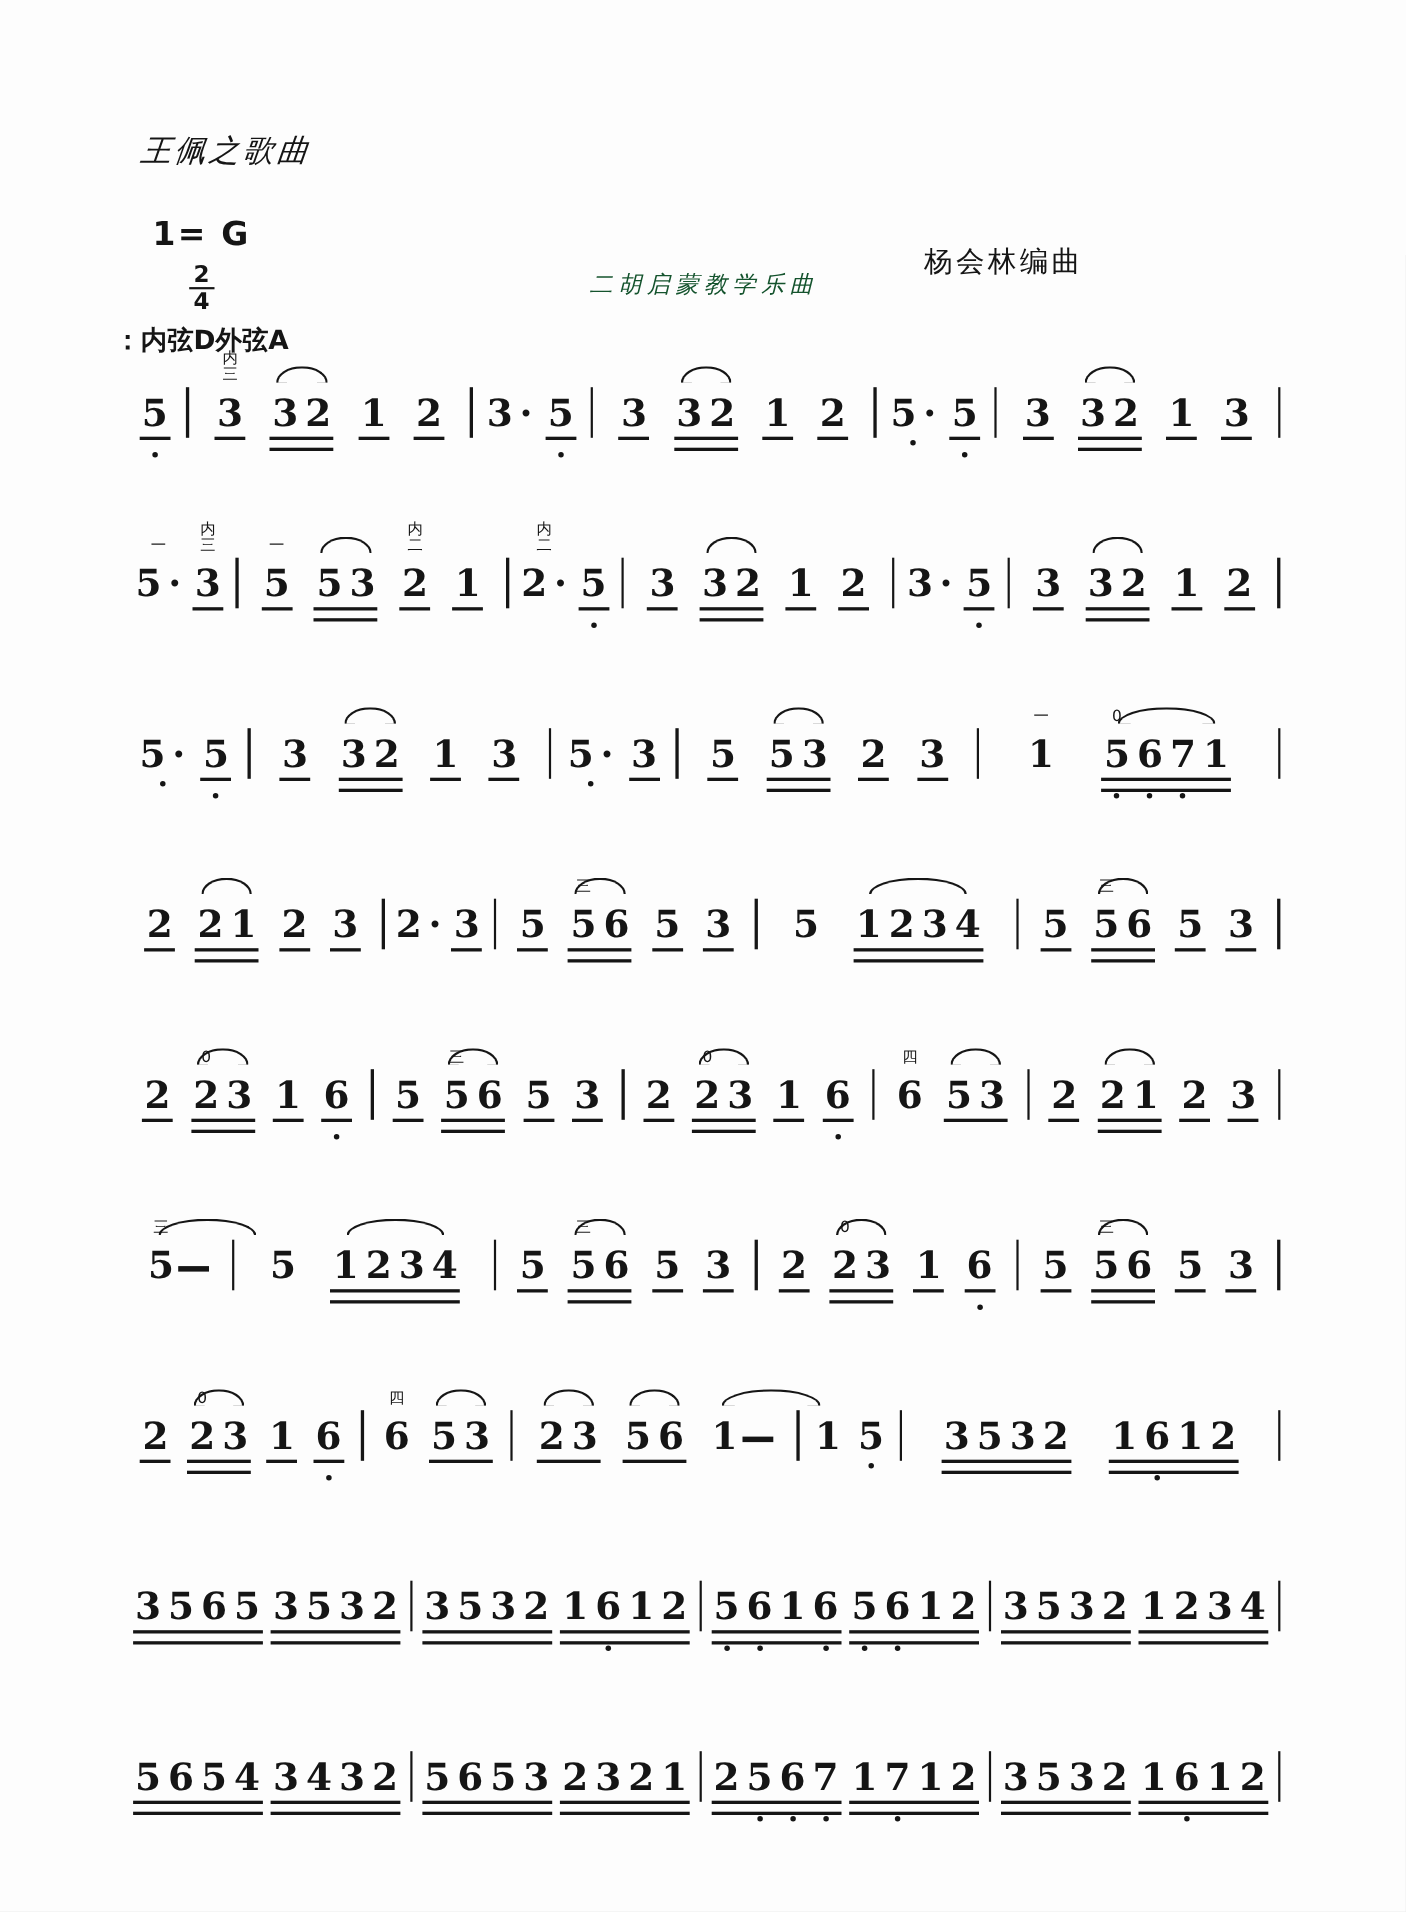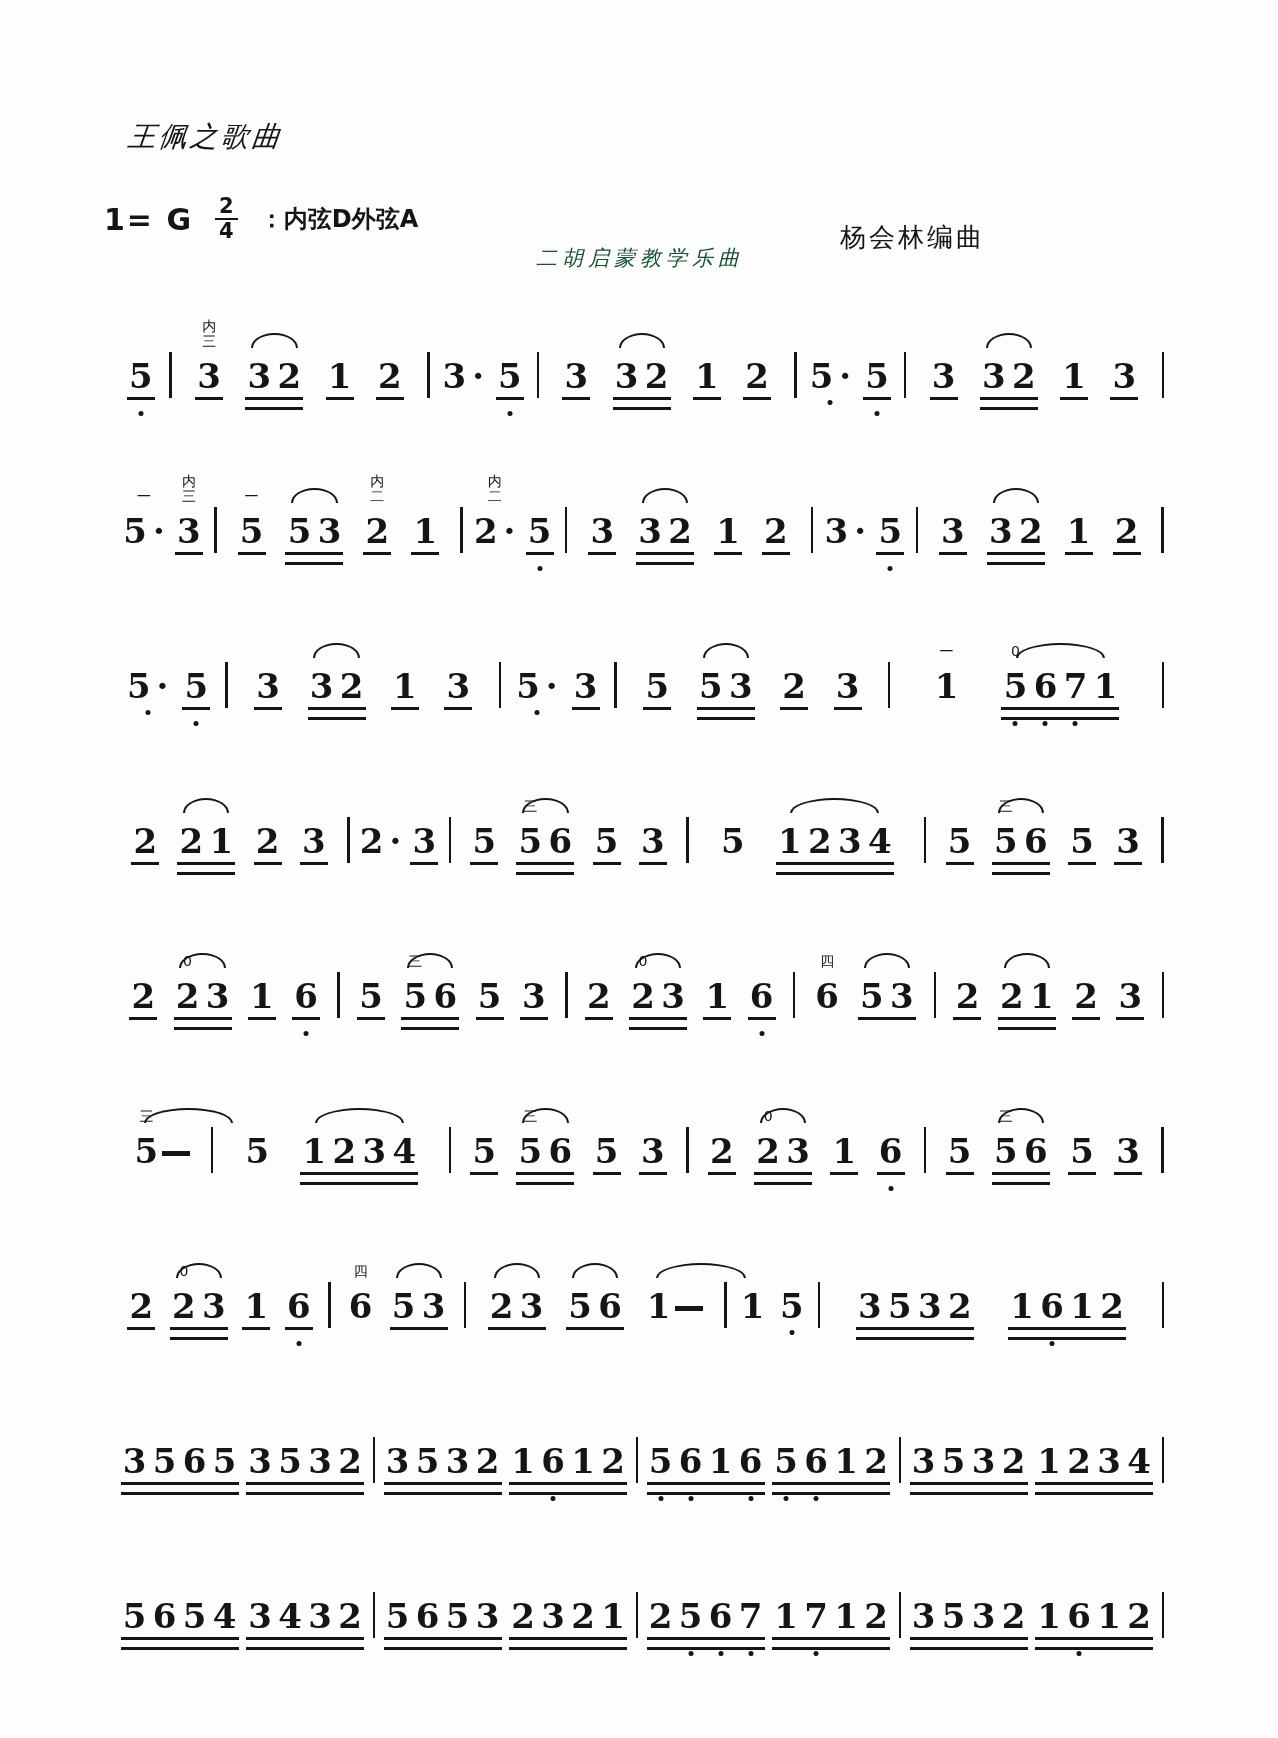--- a/index.html
+++ b/index.html
@@ -3,21 +3,21 @@
 <meta charset="utf-8">
 <style>
   html,body{margin:0;padding:0;background:#e8e8e8;}
   .page{position:relative;width:1278px;height:1738px;background:#fdfdfd;margin:0 auto;
         font-family:"DejaVu Sans",sans-serif;color:#151515;overflow:hidden;}
   
   .handwritten{position:absolute;left:128px;top:118px;font-size:28px;font-style:italic;
         font-family:"DejaVu Serif",serif;transform:skewX(-6deg);letter-spacing:3px;}
   .title{position:absolute;left:400px;top:128px;width:480px;text-align:center;
         font-size:58px;font-weight:700;letter-spacing:4px;font-family:"DejaVu Sans",sans-serif;}
-  .keyline{position:absolute;left:104px;top:196px;display:flex;align-items:center;gap:20px;}
+  .keyline{position:absolute;left:104px;top:196px;display:flex;align-items:center;gap:8px;flex-direction:column;}
   .keysig{font-size:30px;font-weight:700;font-family:"DejaVu Sans",sans-serif;letter-spacing:2px;}
   .frac{display:inline-flex;flex-direction:column;align-items:center;line-height:1;margin:0 2px;}
   .frac .top{font-size:21px;font-weight:700;border-bottom:2.5px solid #151515;padding:0 4px 1px;}
   .frac .bot{font-size:21px;font-weight:700;padding-top:1px;}
   .tuning{font-size:24px;font-weight:700;}
   .tempoline{position:absolute;left:102px;top:242px;display:flex;align-items:center;gap:4px;}
   .tempo-label{font-size:24px;}
   .tempo-note{font-size:30px;font-weight:700;margin:0 2px;}
   .tempo-val{font-size:28px;font-weight:700;letter-spacing:1px;}
   .subtitle{position:absolute;left:400px;top:244px;width:480px;text-align:center;

